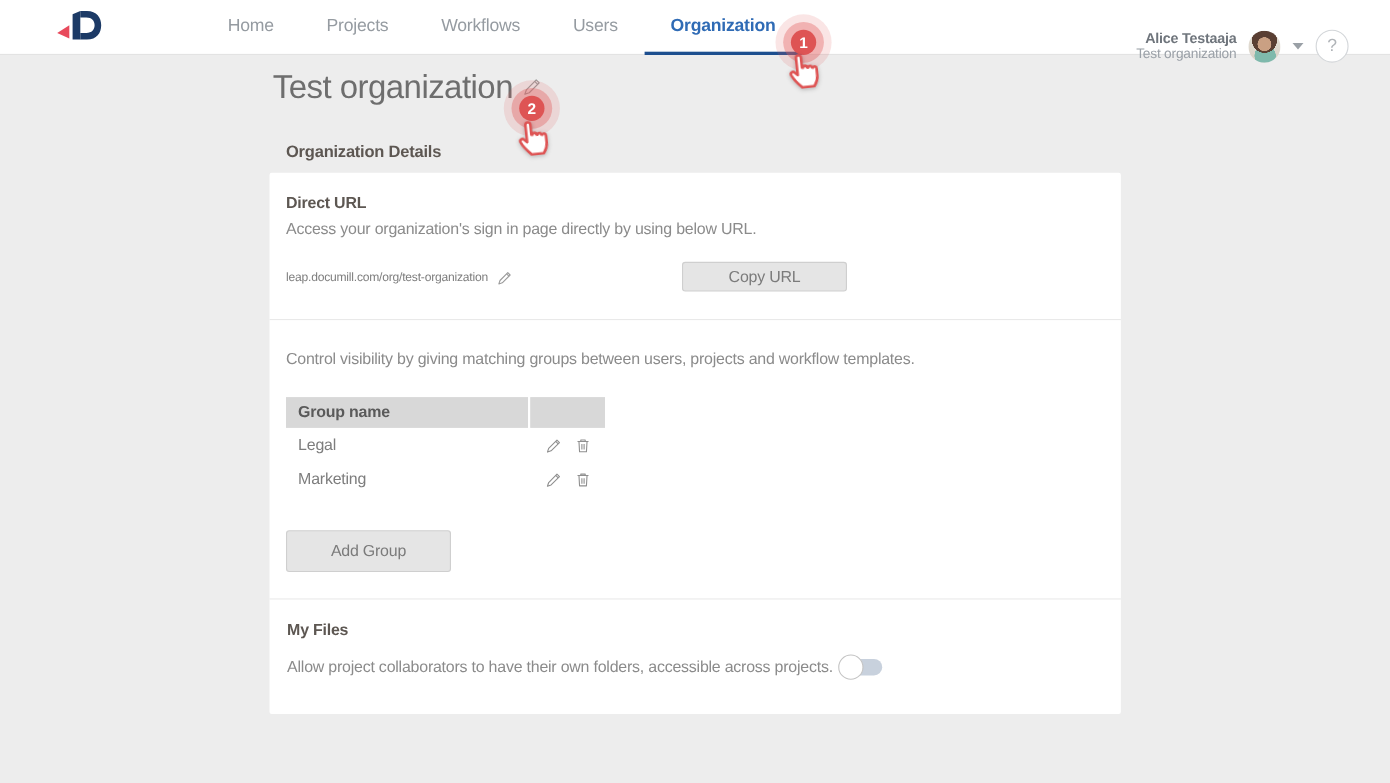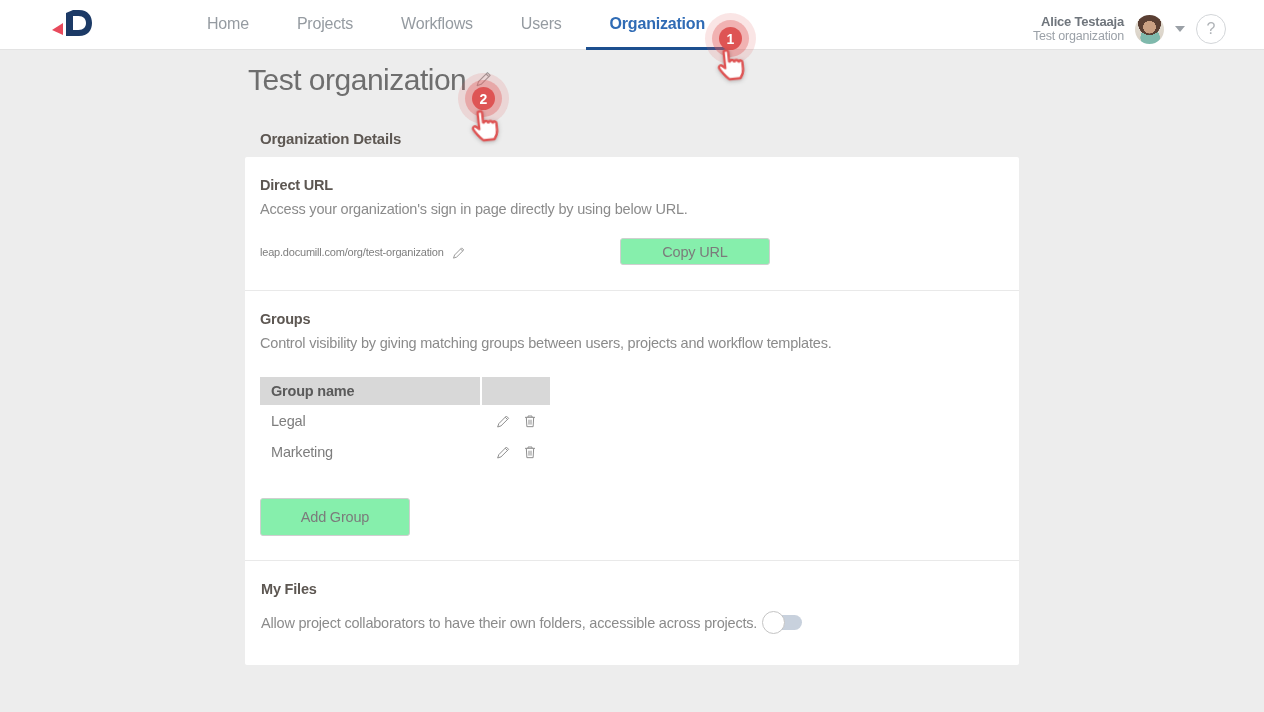--- a/index.html
+++ b/index.html
@@ -18,21 +18,21 @@
     z-index:5;
   }
   .logo { position:absolute; left:46px; top:6px; width:50px; height:38px; }
   .nav { position:absolute; left:183px; top:0; height:50px; display:flex; }
   .nav-item {
     padding:0 24px; line-height:47px; font-size:16px; color:#959ba1;
     cursor:pointer; border-bottom:3px solid transparent; letter-spacing:-0.2px;
   }
   .nav-item.active { color:#2f6bb5; border-bottom-color:#1d4f8f; font-weight:bold; }
 
-  .userblock { position:absolute; right:38px; top:4px; height:50px; display:flex; align-items:center; gap:11px;justify-content:center; }
+  .userblock { position:absolute; right:38px; top:17px; height:50px; display:flex; align-items:center; gap:11px;justify-content:center; }
   .usernames { text-align:right; line-height:15px; }
   .user-name { font-size:13px; font-weight:bold; color:#6f757c; letter-spacing:-0.2px; }
   .user-org  { font-size:12.5px; color:#9ba1a8; letter-spacing:-0.2px; }
   .avatar {
     width:29px; height:29px; border-radius:50%;
     background:
       radial-gradient(circle at 50% 42%, #caa083 0 28%, transparent 29%),
       radial-gradient(circle at 50% 30%, #5a3f33 0 45%, transparent 46%),
       radial-gradient(circle at 52% 78%, #7fb9ac 0 35%, transparent 36%),
       linear-gradient(180deg,#e8e2d8 0%, #d6cfc4 100%);
@@ -60,21 +60,21 @@
   .divider { border-top:1px solid #e9e9e9; }
 
   h3.sec-heading { font-size:14.5px; font-weight:bold; color:#5d5752; letter-spacing:-0.2px; }
   p.sec-desc { font-size:14.5px; color:#8b8b8b; margin-top:8px; letter-spacing:-0.2px; }
 
   
   .url-row { position:relative; margin-top:21px; height:28px; display:flex; align-items:center; gap:7px; }
   .url-text { font-size:11px; color:#7e7e7e; letter-spacing:-0.2px; }
   .icon-btn { color:#9b9b9b; cursor:pointer; display:inline-flex; }
   .btn {
-    background:#86efac; border:1px solid #cfcfcf; border-radius:3px;
+    background:#e5e5e5; border:1px solid #cfcfcf; border-radius:3px;
     color:#7b7b7b; font-size:14.5px; font-family:inherit; cursor:pointer; letter-spacing:-0.2px;
   }
   .copy-btn { position:absolute; left:360px; top:0px; width:150px; height:27px; }
 
   
   .group-table { margin-top:26px; }
   .g-header { display:flex; gap:2px;align-items:flex-end; }
   .g-h-name { width:220px; height:28px; background:#d8d8d8; font-size:14.5px; font-weight:bold; color:#5a5a5a; line-height:28px; padding-left:11px; letter-spacing:-0.2px; }
   .g-h-actions { width:68px; height:28px; background:#d8d8d8; }
   .g-row { display:flex; align-items:center; height:30px; margin-top:1px; }
@@ -161,21 +161,20 @@
               <path d="M15.3 6.3 l3.4 3.4"></path>
             </svg>
           </span>
           <button class="btn copy-btn">Copy URL</button>
         </div>
       </section>
 
       <div class="divider"></div>
 
       <section class="card-section">
-        <h3 class="sec-heading">Groups</h3>
         <p class="sec-desc">Control visibility by giving matching groups between users, projects and workflow templates.</p>
 
         <div class="group-table">
           <div class="g-header">
             <div class="g-h-name">Group name</div>
             <div class="g-h-actions"></div>
           </div>
 
           <div class="g-row">
             <div class="g-cell-name">Legal</div>

